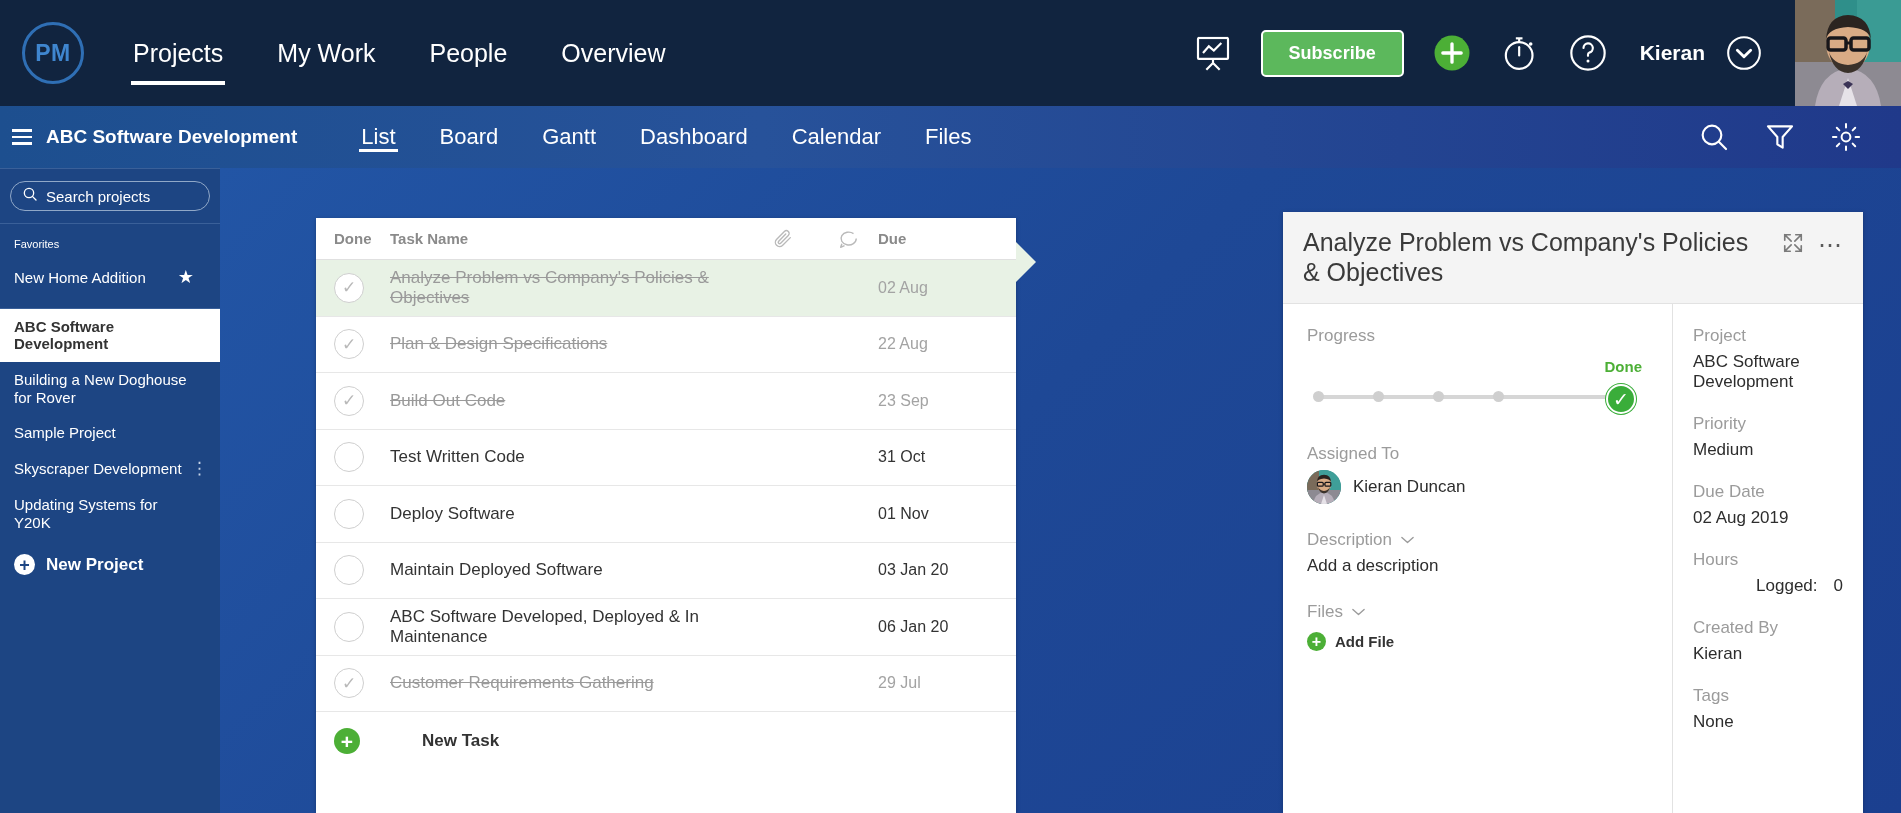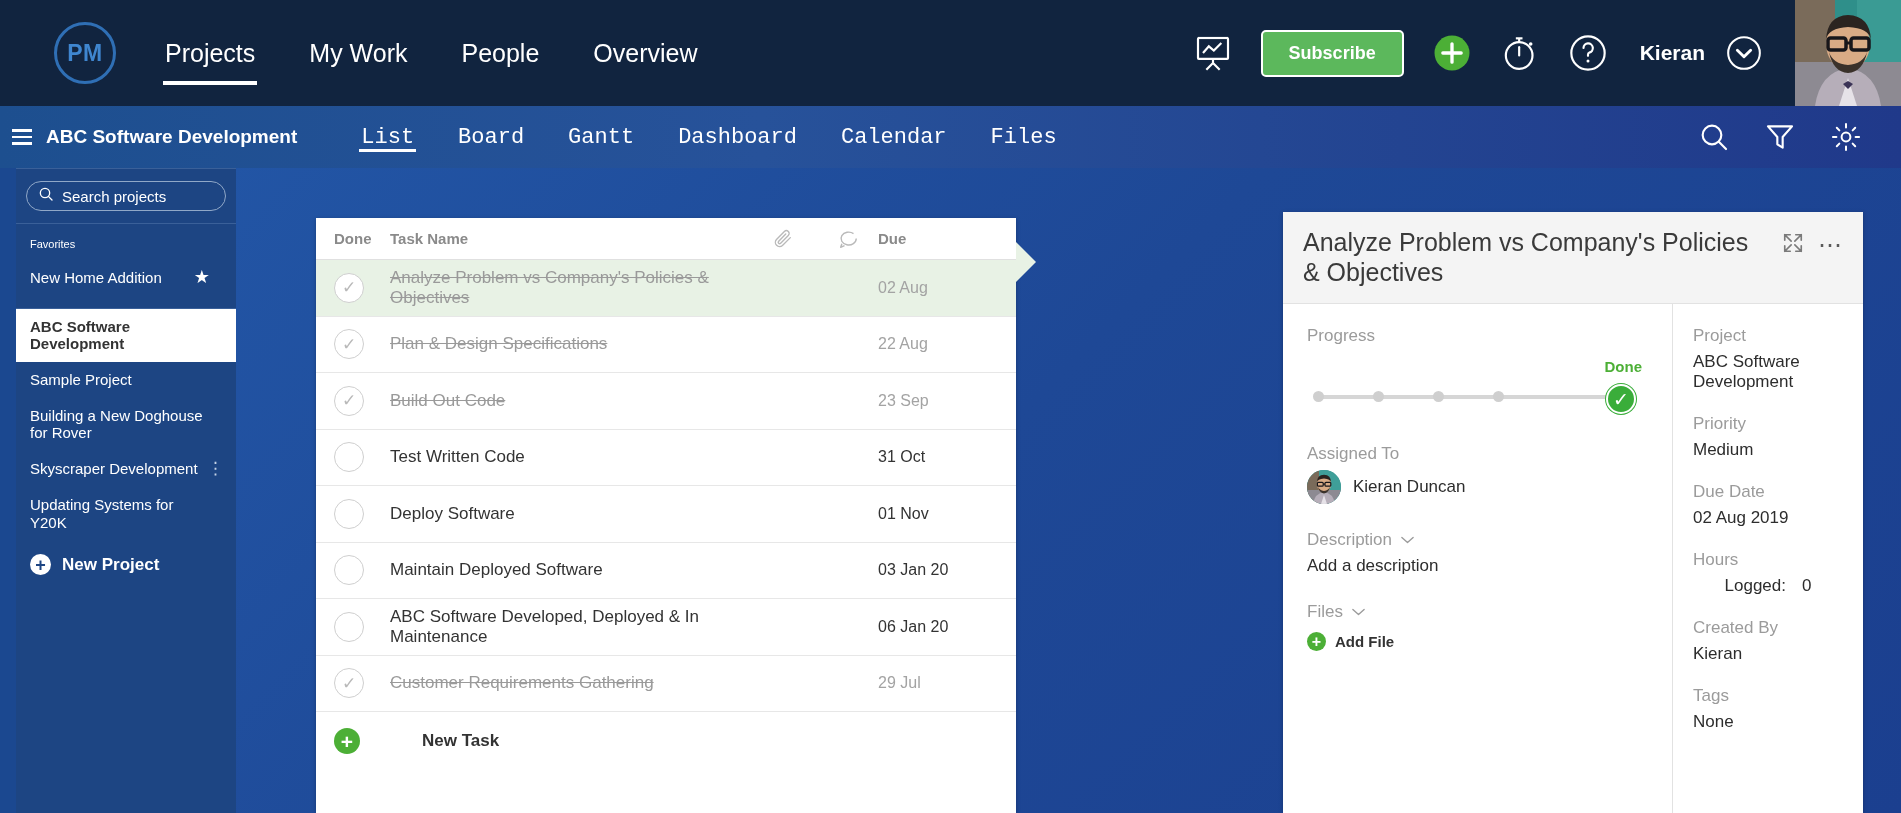--- a/index.html
+++ b/index.html
@@ -9,21 +9,21 @@
     overflow: hidden;
     background: #1b4890;
   }
 
   
   .topbar {
     position: absolute; left: 0; top: 0; width: 1901px; height: 106px;
     background: #11243f;
     display: flex; align-items: center;
   }
-  .logo-wrap { width: 106px; display: flex; align-items: center; justify-content: center; margin-left: 32px; }
+  .logo-wrap { width: 106px; display: flex; align-items: center; justify-content: center; }
   .logo {
     width: 62px; height: 62px; border-radius: 50%;
     border: 3px solid #2f6fb5;
     display: flex; align-items: center; justify-content: center;
     color: #3f86cf; font-size: 23px; font-weight: bold; letter-spacing: .5px;
   }
   .topnav { display: flex; align-items: flex-end; height: 106px; padding-bottom: 0; }
   .topnav-item {
     color: #ffffff; font-size: 25px; padding: 0 27px;
     height: 106px; display: flex; align-items: center; position: relative;
@@ -53,31 +53,31 @@
     position: absolute; left: 0; top: 106px; width: 1901px; height: 62px;
     background: linear-gradient(to right, #1d4f8f 0%, #27529a 40%, #20398a 100%);
     display: flex; align-items: center;
   }
   .proj-title { color: #fff; font-size: 19px; font-weight: bold; display:flex; align-items:center; margin-left: 12px; }
   .hamburger { display:inline-flex; flex-direction:column; gap:4px; margin-right: 14px; cursor:pointer;}
   .hamburger span { display:block; width: 20px; height: 2.5px; background: #fff; }
   .subnav-tabs { display: flex; align-items: center; margin-left: 42px; height: 62px; }
   .subnav-tab {
     color: #fff; font-size: 22px; padding: 0 22px; height: 50px;
-    display: flex; align-items: center; position: relative; cursor: pointer; font-family: Liberation Mono, monospace;
+    display: flex; align-items: center; position: relative; cursor: pointer;
   }
   .subnav-tab.active::after {
     content:""; position:absolute; left:20px; right:20px; bottom: 10px; height: 3px; background:#fff;
   }
   .subnav-right { margin-left:auto; display:flex; align-items:center; padding-right: 22px; }
   .subnav-right .ticon { margin: 0 17px; }
 
   
   .sidebar {
-    position: absolute; left: 16px; top: 168px; width: 220px; height: 645px;
+    position: absolute; left: 0; top: 168px; width: 220px; height: 645px;
     background: #1d4583;
     border-top: 1px solid #3a6099;
   }
   .search-box-wrap { padding: 12px 10px 12px 10px; border-bottom: 1px solid #3a6099; }
   .search-box {
     border: 1px solid #90a8c8; border-radius: 18px; height: 30px;
     display: flex; align-items: center; padding: 0 11px; cursor: text;
   }
   .search-box span.ph { color: #ffffff; font-size: 15px; margin-left: 8px; }
   .side-section {
@@ -211,21 +211,21 @@
   .lbl-caret { display: inline-flex; align-items: center; gap: 8px; color:#9b9b9b; font-size:17px; margin-bottom:6px; cursor:pointer;}
   .add-file { display:flex; align-items:center; cursor:pointer; margin-top: 4px; }
   .mini-plus {
     width: 19px; height: 19px; border-radius: 50%; background: #4caf36; color:#fff;
     display:flex; align-items:center; justify-content:center; font-size:16px; font-weight:bold;
     line-height: 1; margin-right: 9px;
   }
   .add-file-label { font-size: 15px; font-weight: bold; color: #333; }
 
   .meta-block { margin-bottom: 22px; }
-  .hours-row { display:flex; justify-content: center; align-items:center;gap:16px; }
+  .hours-row { display:flex; justify-content: flex-end; align-items:center;gap:16px; }
 </style>
 </head>
 <body>
 
 <div class="topbar">
   <div class="logo-wrap">
     <div class="logo">PM</div>
   </div>
 
   <div class="topnav">
@@ -377,24 +377,24 @@
       <span>New Home Addition</span>
       <span class="star">★</span>
     </div>
   </div>
 
   <div>
     <div class="side-item current">
       <span>ABC Software Development</span>
     </div>
     <div class="side-item">
+      <span>Building a New Doghouse for Rover</span>
+    </div>
+    <div class="side-item">
       <span>Sample Project</span>
-    </div>
-    <div class="side-item">
-      <span>Building a New Doghouse for Rover</span>
     </div>
     <div class="side-item">
       <span>Skyscraper Development</span>
       <span class="dots-v">⋮</span>
     </div>
     <div class="side-item">
       <span>Updating Systems for Y20K</span>
     </div>
   </div>
 

